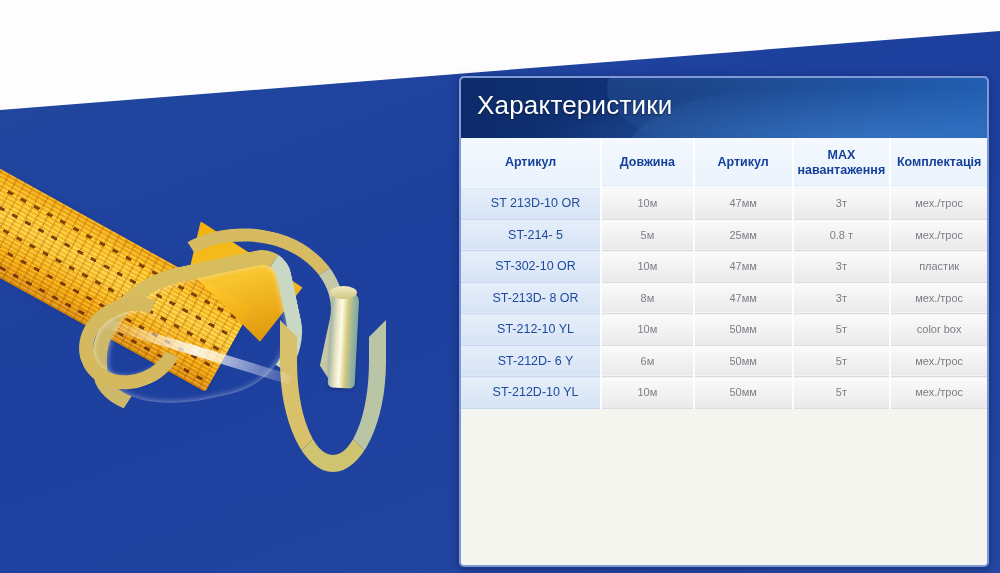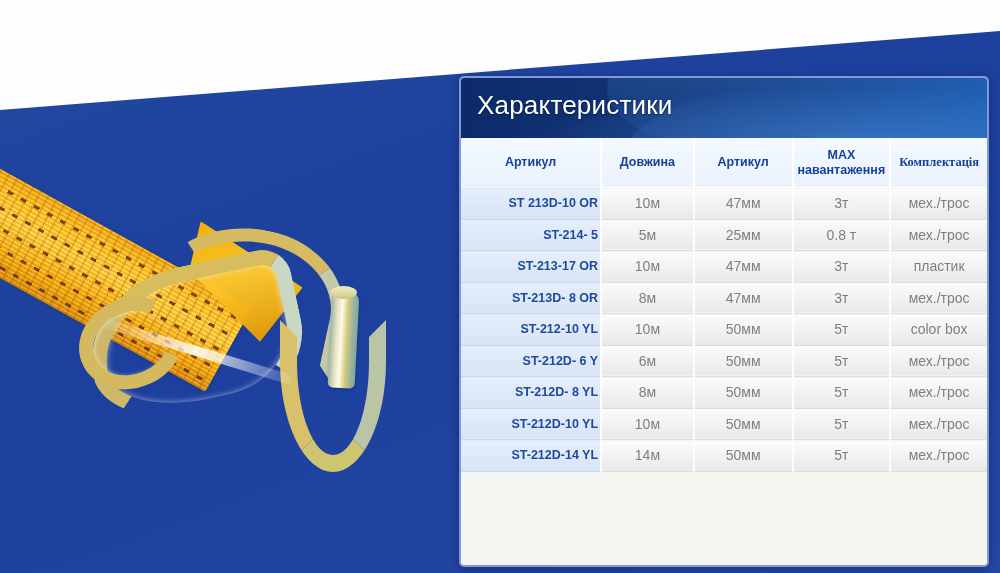--- a/index.html
+++ b/index.html
@@ -152,35 +152,35 @@
     border-collapse:collapse;width:100%;table-layout:fixed;
   }
   thead th{
     background:linear-gradient(to bottom,#f4f9ff 0%, #eaf2fb 100%);
     color:#14419b;font-size:12.5px;font-weight:700;
     height:49px;vertical-align:middle;text-align:center;
     border-right:2px solid #ffffff;
     line-height:1.15;
     padding:0 2px;
   }
-  thead th:last-child{border-right:none;font-family:Liberation Serif, serif;}
+  thead th:last-child{border-right:none;}
 
   tbody td{
-    height:30.5px;font-size:14px;text-align:center;vertical-align:middle;
+    height:30.5px;font-size:11px;text-align:center;vertical-align:middle;
     color:#7b7f86;
     background:linear-gradient(to bottom,#fbfbfb 0%, #f1f1f1 55%, #e9e9e9 100%);
     border-top:1px solid #ffffff;
     border-bottom:1px solid #dcdcdc;
     border-right:2px solid #fdfdfd;
     padding:0 2px;
   }
   tbody td:last-child{border-right:none;}
   tbody td.sku{
-    text-align:right;padding-left:12px;
-    color:#1d4a9c;font-size:12.5px;font-weight:700;
+    text-align:center;padding-left:12px;
+    color:#1d4a9c;font-size:12.5px;font-weight:400;
     background:linear-gradient(to bottom,#e6eefa 0%, #dde8f7 55%, #d7e4f5 100%);
     border-bottom:1px solid #c9d8ee;
     border-top:1px solid #f2f7fd;
   }
   col.c-sku{width:139px}
   col.c-len{width:92px}
   col.c-wid{width:98px}
   col.c-max{width:97px}
   col.c-kit{width:96px}
 </style>
@@ -248,21 +248,21 @@
             <td>мех./трос</td>
           </tr>
           <tr>
             <td class="sku">ST-214- 5</td>
             <td>5м</td>
             <td>25мм</td>
             <td>0.8 т</td>
             <td>мех./трос</td>
           </tr>
           <tr>
-            <td class="sku">ST-213-17 OR</td>
+            <td class="sku">ST-302-10 OR</td>
             <td>10м</td>
             <td>47мм</td>
             <td>3т</td>
             <td>пластик</td>
           </tr>
           <tr>
             <td class="sku">ST-213D- 8 OR</td>
             <td>8м</td>
             <td>47мм</td>
             <td>3т</td>
@@ -276,37 +276,23 @@
             <td>color box</td>
           </tr>
           <tr>
             <td class="sku">ST-212D- 6 Y</td>
             <td>6м</td>
             <td>50мм</td>
             <td>5т</td>
             <td>мех./трос</td>
           </tr>
           <tr>
-            <td class="sku">ST-212D- 8 YL</td>
-            <td>8м</td>
+            <td class="sku">ST-212D-10 YL</td>
+            <td>10м</td>
             <td>50мм</td>
             <td>5т</td>
             <td>мех./трос</td>
           </tr>
-          <tr>
-            <td class="sku">ST-212D-10 YL</td>
-            <td>10м</td>
-            <td>50мм</td>
-            <td>5т</td>
-            <td>мех./трос</td>
-          </tr>
-          <tr>
-            <td class="sku">ST-212D-14 YL</td>
-            <td>14м</td>
-            <td>50мм</td>
-            <td>5т</td>
-            <td>мех./трос</td>
-          </tr>
         </tbody>
     </table>
 
   </div>
 </div>
 
 </body></html>

